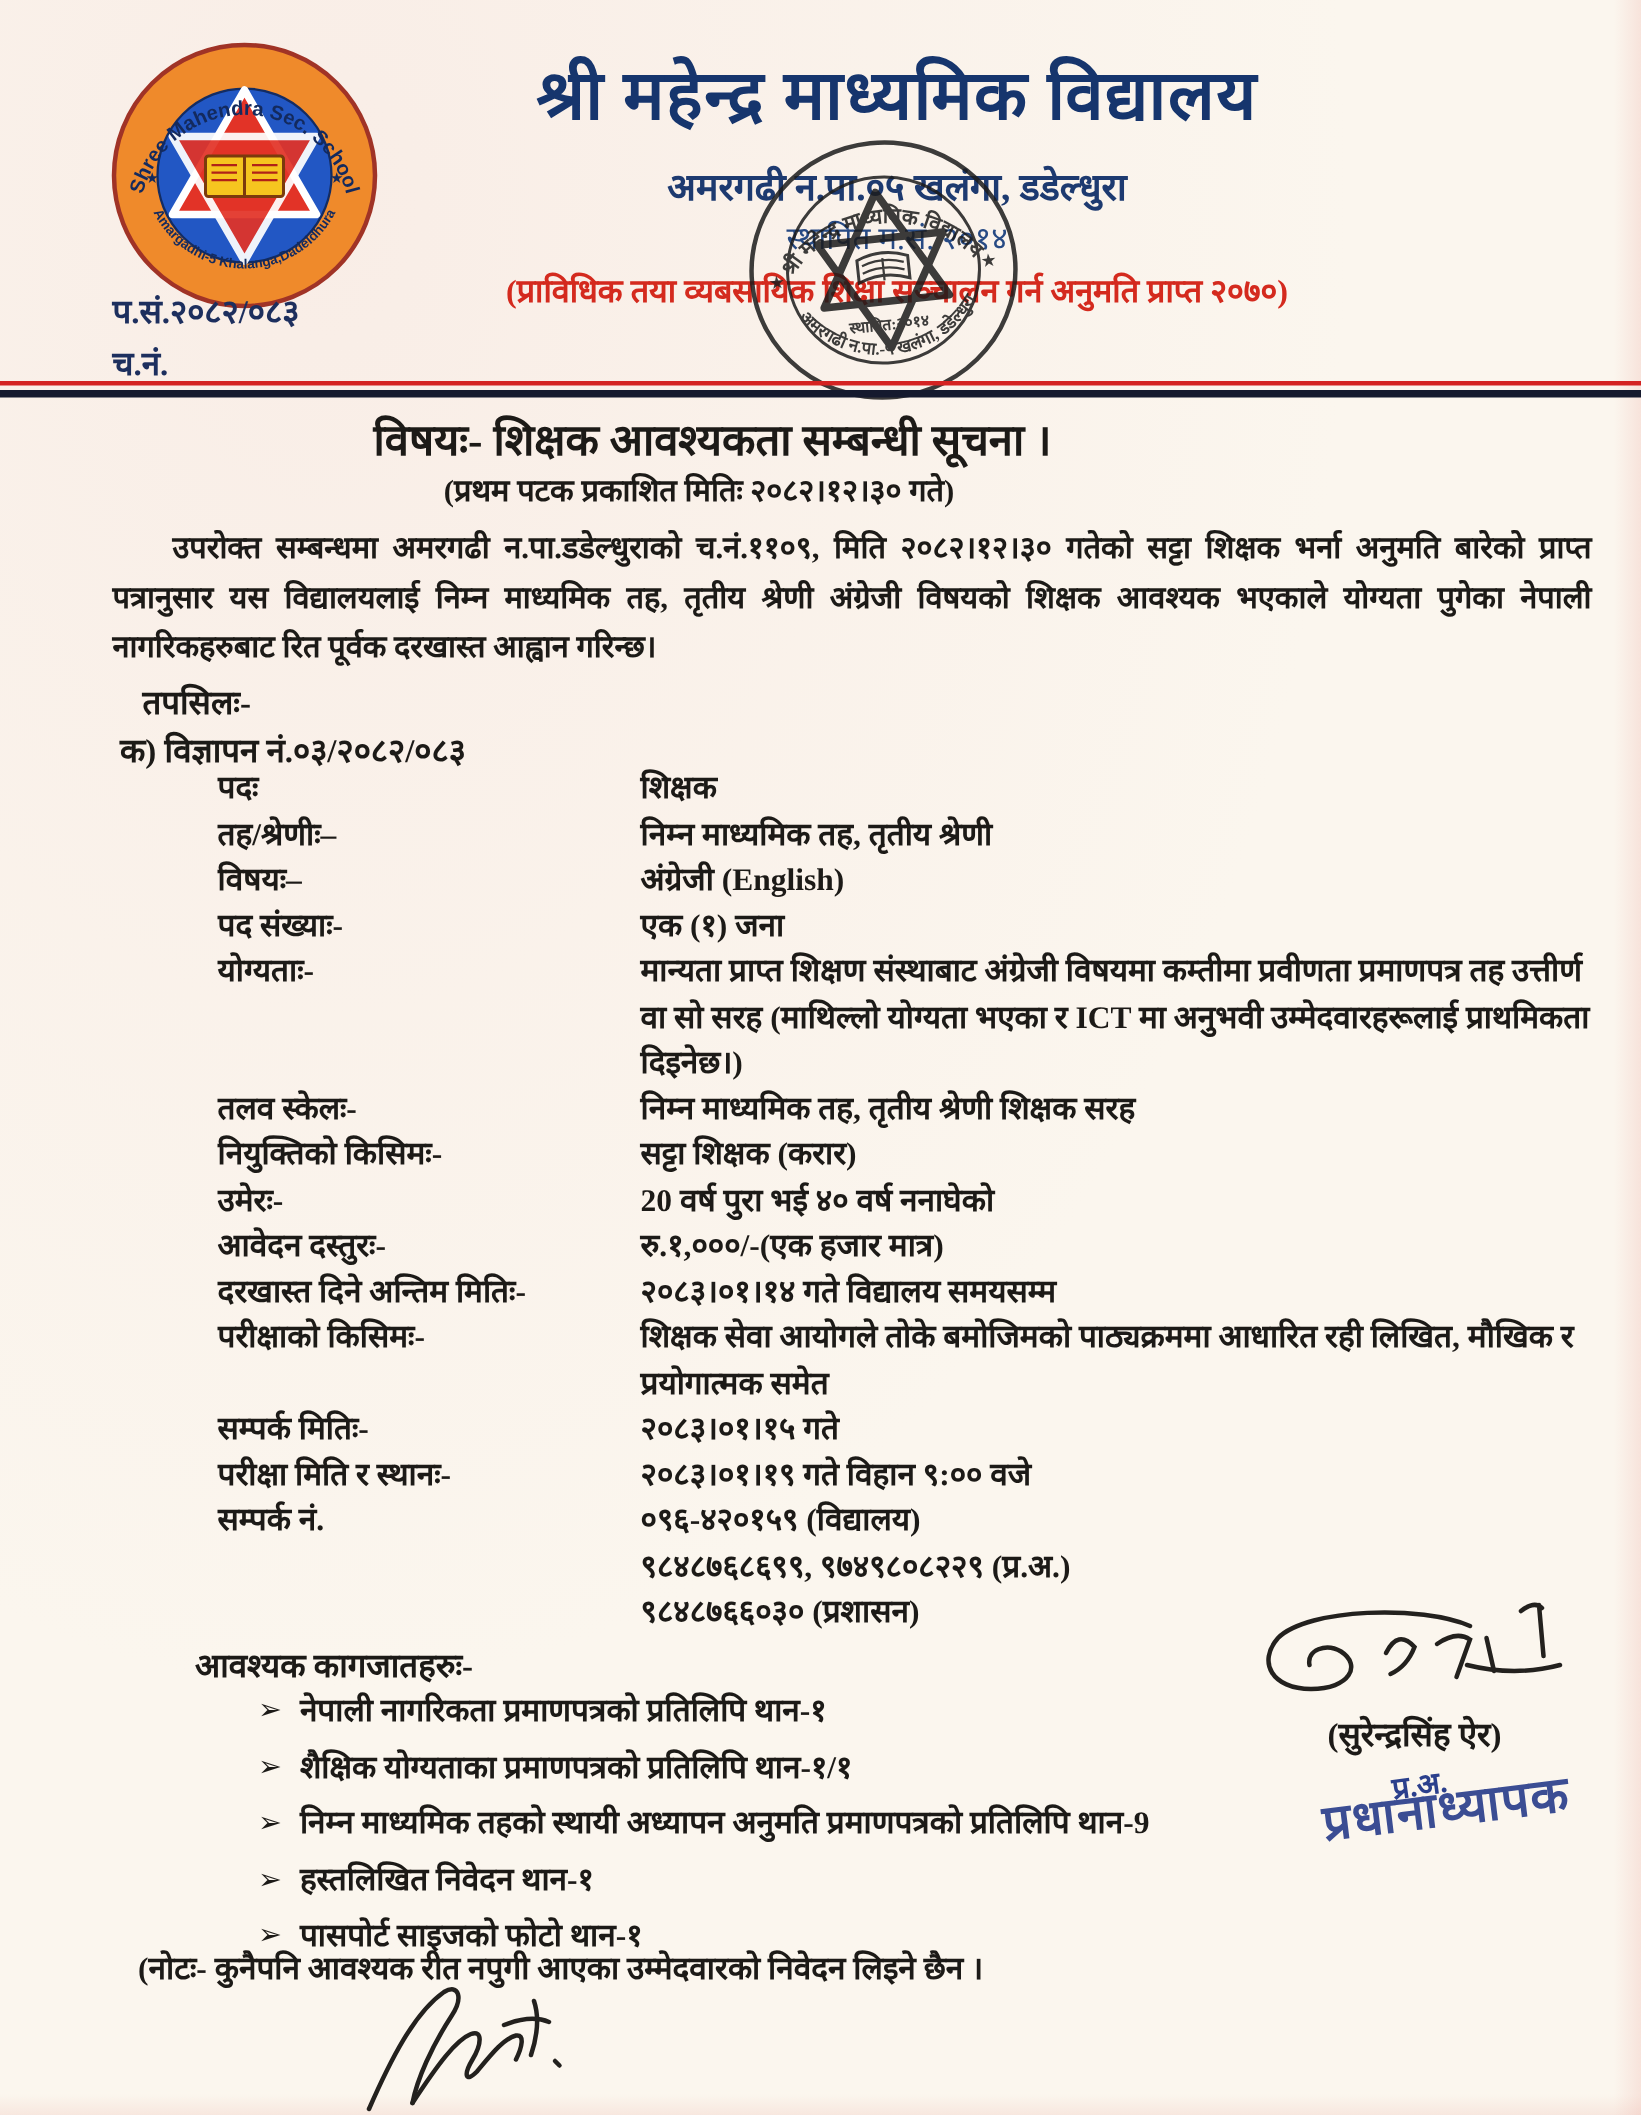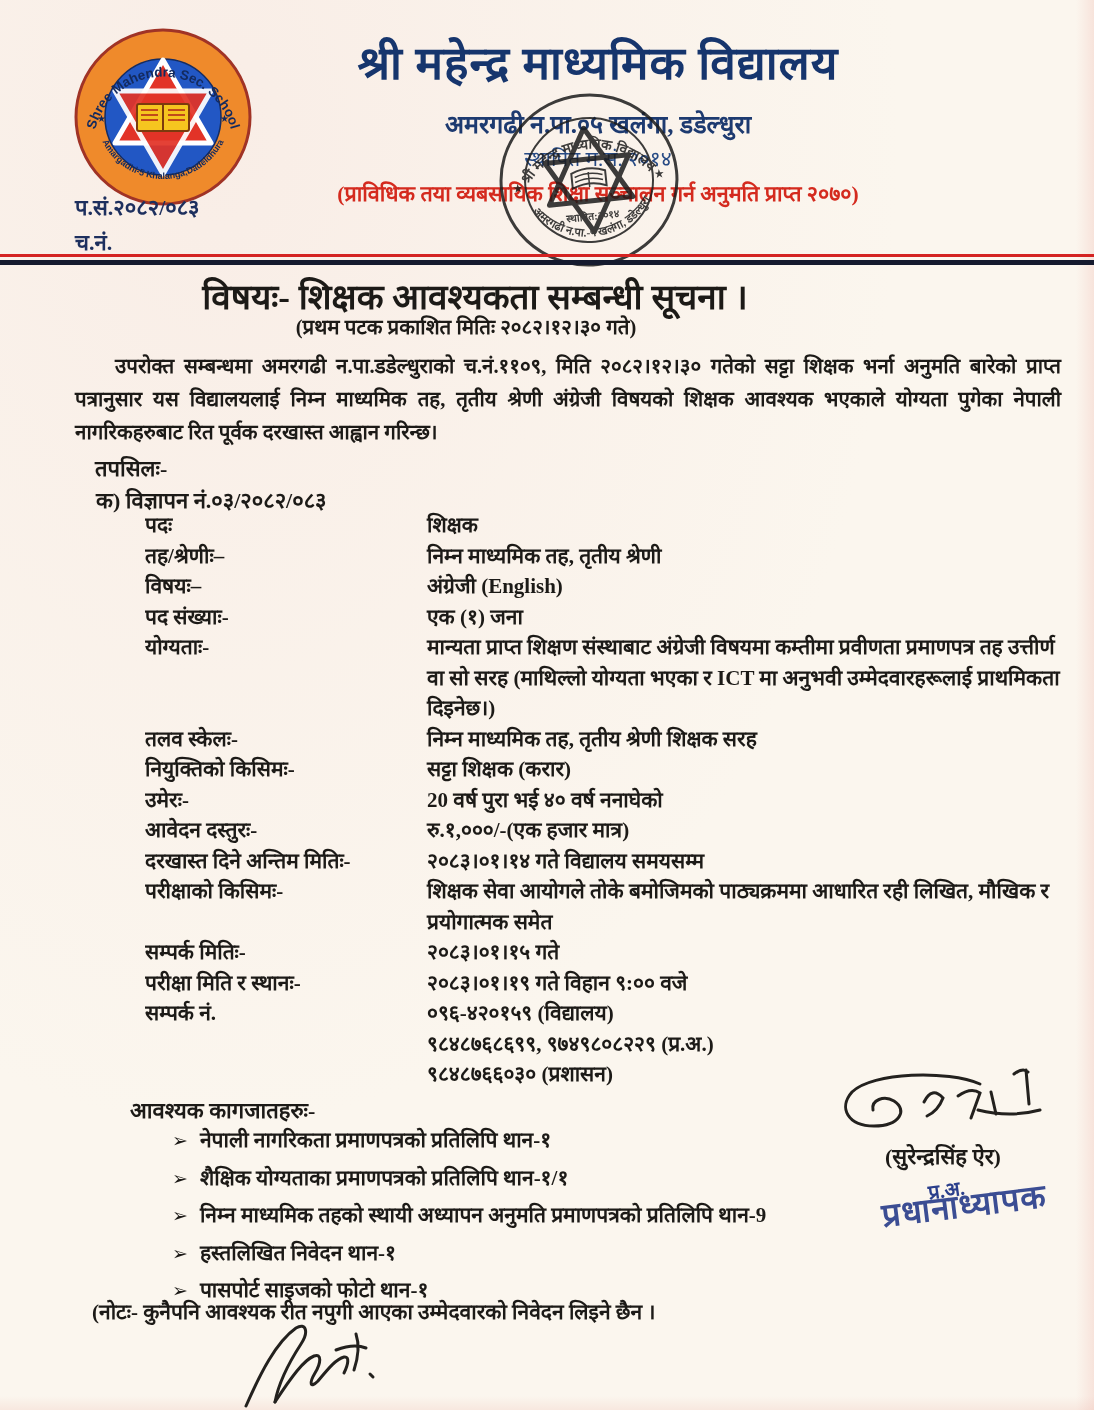--- a/index.html
+++ b/index.html
@@ -20,26 +20,26 @@
   
   .head-wrap{left:118px;top:0;width:960px;text-align:center;}
   .school-name{margin-top:30px;font-size:46px;font-weight:bold;color:#16356d;letter-spacing:1px;}
   .school-address{margin-top:14px;font-size:25px;font-weight:bold;color:#1d3a70;}
   .school-est{margin-top:4px;font-size:21px;font-weight:normal;color:#274a84;}
   .permission{margin-top:6px;font-size:21.5px;font-weight:bold;color:#d42a1e;}
   .refs{left:75px;top:190px;font-size:22px;font-weight:bold;color:#1d2f5e;line-height:35px;}
   .rule-red{left:0;top:254px;width:1094px;height:3px;background:#d42322;}
   .rule-dark{left:0;top:260px;width:1094px;height:5px;background:#151a2e;}
   
-  .subject{left:0;top:272px;width:950px;text-align:center;font-size:35px;font-weight:bold;}
+  .subject{left:0;top:272px;width:950px;text-align:center;font-size:29px;font-weight:bold;}
   .published{left:0;top:312px;width:932px;text-align:center;font-size:20.5px;font-weight:bold;}
   
   .paragraph{left:75px;top:350px;width:986px;font-size:20.5px;font-weight:600;line-height:33px;text-indent:40px;text-align:justify;}
   .tapasil{left:95px;top:452px;font-size:22px;font-weight:bold;}
-  .advert{left:80px;top:484px;font-size:22px;font-weight:bold;margin-left:16px;}
+  .advert{left:80px;top:484px;font-size:22px;font-weight:bold;}
   .details{left:145px;top:510px;width:920px;max-height:584px;overflow:hidden;
     display:grid;grid-template-columns:282px 1fr;column-gap:0;
     font-size:21px;font-weight:600;line-height:30.5px;}
   .details .lbl{white-space:nowrap;}
   
   .docs-heading{left:130px;top:1094px;font-size:22px;font-weight:bold;}
   .bullets{left:172px;top:1122px;width:700px;font-size:21px;font-weight:600;}
   .bullet-row{display:flex;gap:12px;line-height:37.5px;}
   .bullet-glyph{font-family:"DejaVu Sans",sans-serif;font-size:19px;}
   .note{left:92px;top:1297px;font-size:21px;font-weight:bold;}

